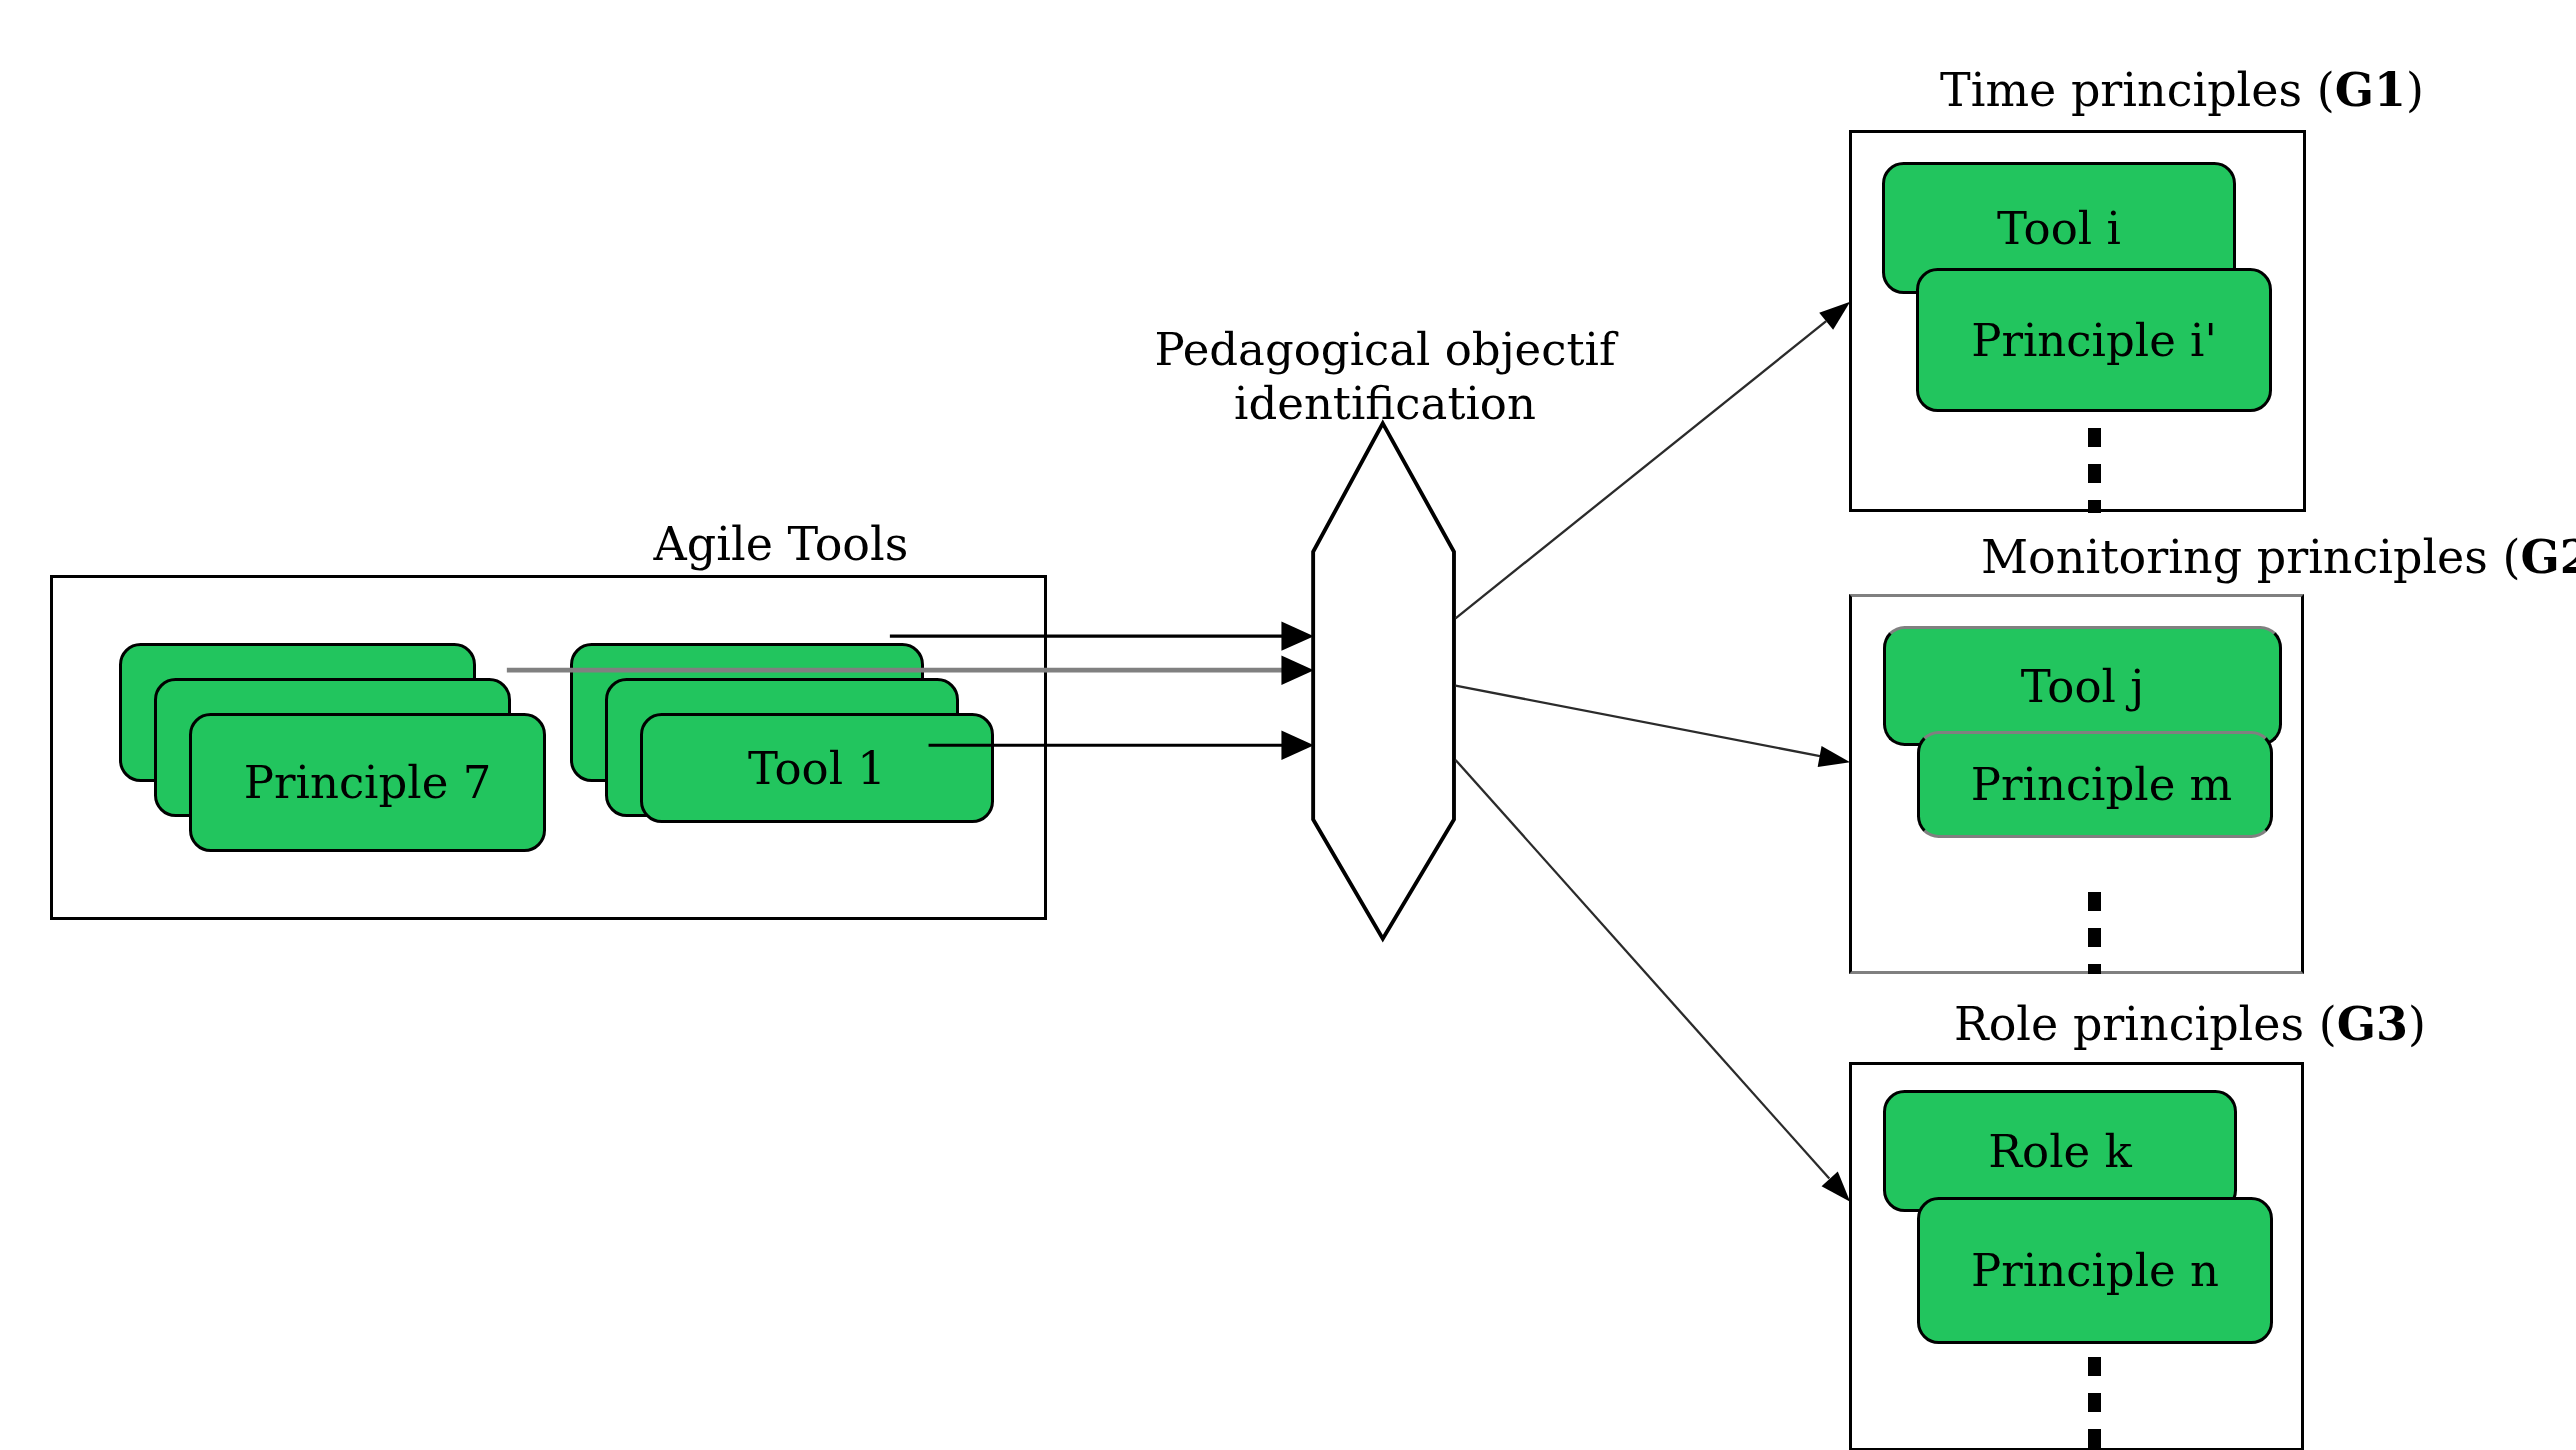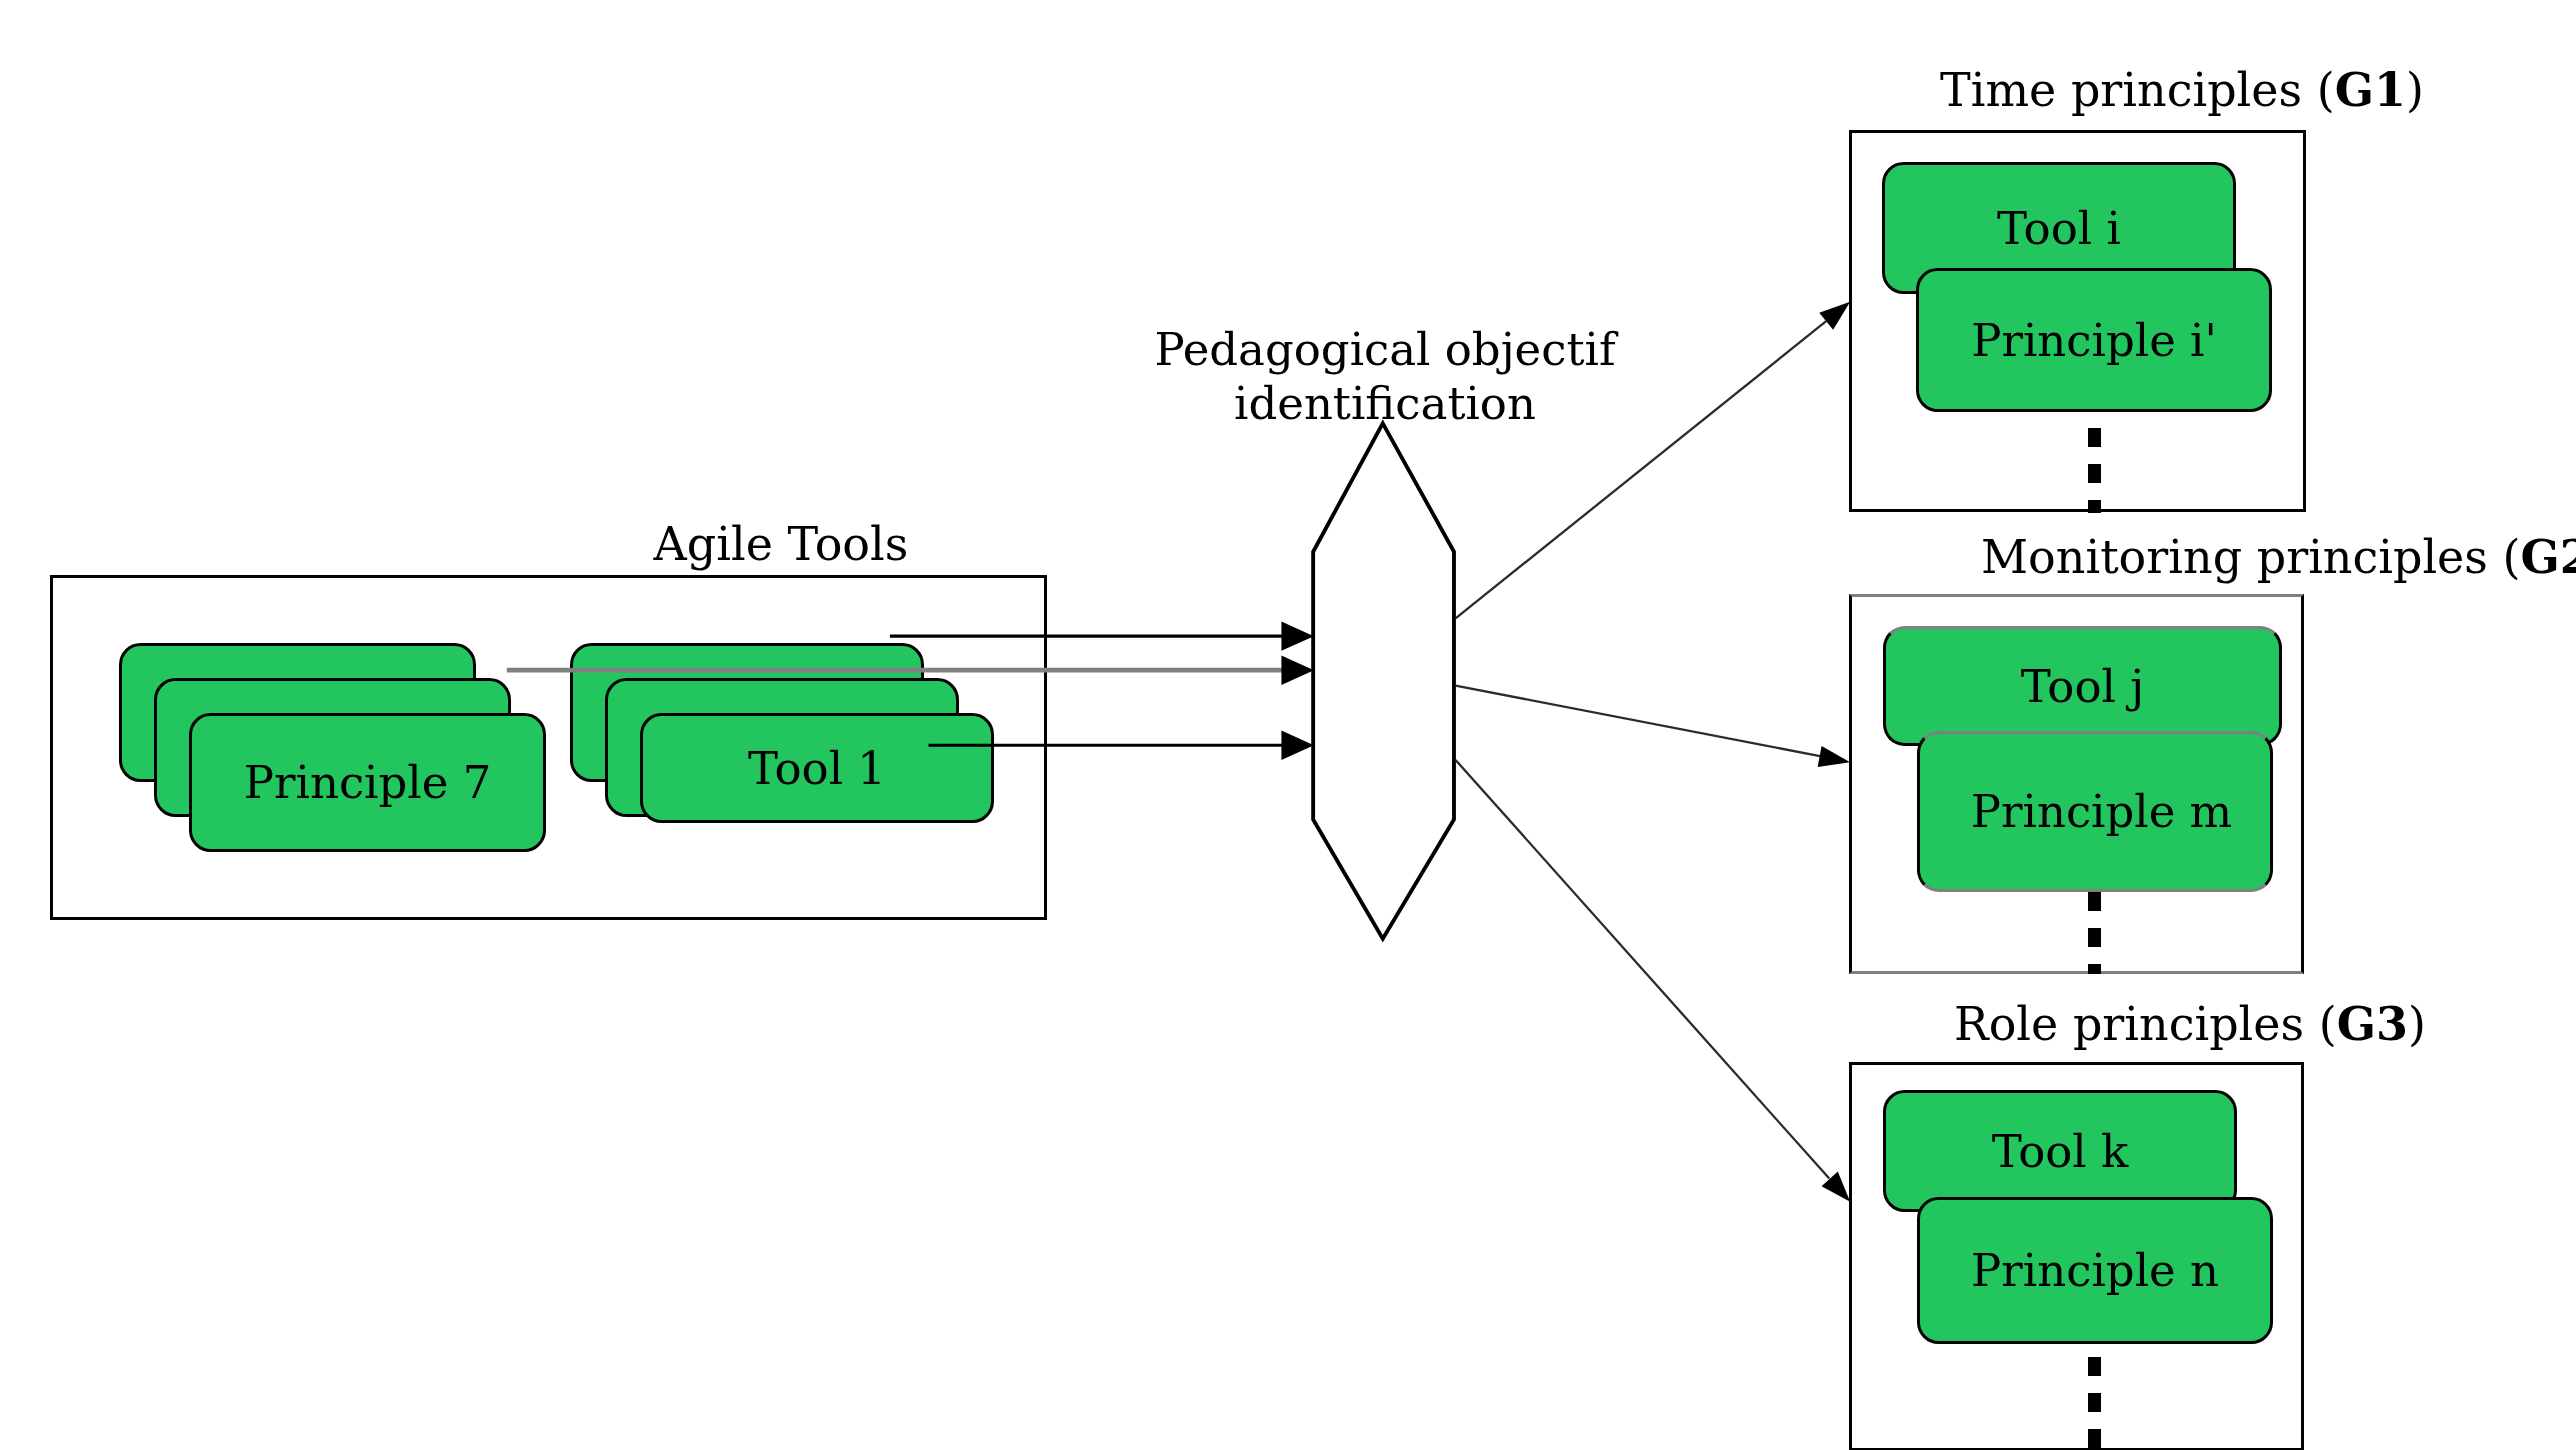--- a/index.html
+++ b/index.html
@@ -74,28 +74,28 @@
   <div class="abs groupbox" style="left:1849px;top:98px;width:457px;height:382px;"></div>
   <div class="abs card" style="left:1882px;top:130px;width:354px;height:132px;">Tool i</div>
   <div class="abs card" style="left:1916px;top:236px;width:356px;height:144px;">Principle i'</div>
   <div class="abs dots" style="left:2088px;top:396px;height:85px;"></div>
 
   <div class="abs label" style="left:1981px;top:500px;width:588px;">
     <span>Monitoring principles (</span><span class="bold">G2</span>
   </div>
   <div class="abs g2box" style="left:1849px;top:562px;width:455px;height:380px;background:#fff;"></div>
   <div class="abs card g2card-t" style="left:1883px;top:594px;width:399px;height:120px;">Tool j</div>
-  <div class="abs card g2card-p" style="left:1917px;top:699px;width:356px;height:161px;padding-left:13px;">Principle m</div>
+  <div class="abs card g2card-p" style="left:1917px;top:699px;width:356px;height:107px;padding-left:13px;">Principle m</div>
   <div class="abs dots" style="left:2088px;top:860px;height:82px;"></div>
 
   <div class="abs label" style="left:1919px;top:967px;width:542px;text-align:center;">
     <span>Role principles (</span><span class="bold">G3</span><span>)</span>
   </div>
   <div class="abs groupbox" style="left:1849px;top:1030px;width:455px;height:389px;"></div>
-  <div class="abs card" style="left:1883px;top:1058px;width:354px;height:122px;">Tool k</div>
+  <div class="abs card" style="left:1883px;top:1058px;width:354px;height:122px;">Role k</div>
   <div class="abs card" style="left:1917px;top:1165px;width:356px;height:147px;">Principle n</div>
   <div class="abs dots" style="left:2088px;top:1325px;height:94px;"></div>
 
   <svg width="2576" height="1451" viewBox="0 0 3329 1875">
 
     <polygon points="1787,547 1879,713 1879,1059 1787,1213 1697,1059 1697,713" fill="#ffffff" stroke="#000000" stroke-width="5"></polygon>
 
     <line x1="1150" y1="822" x2="1658" y2="822" stroke="#000000" stroke-width="4"></line>
     <polygon points="1698,822 1656,803 1656,841" fill="#000000"></polygon>
 

